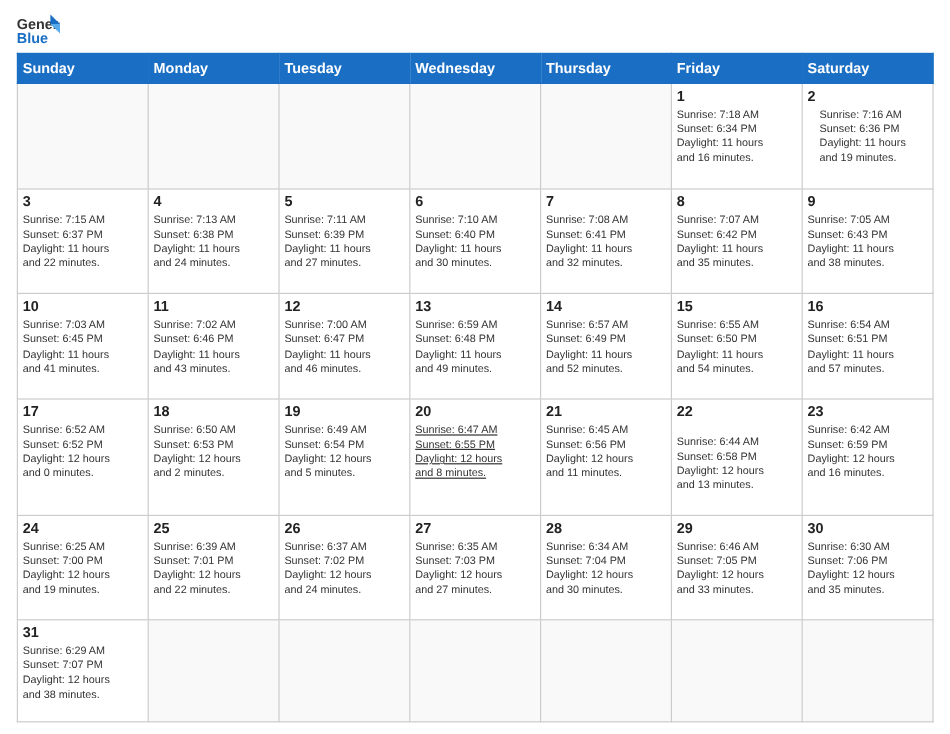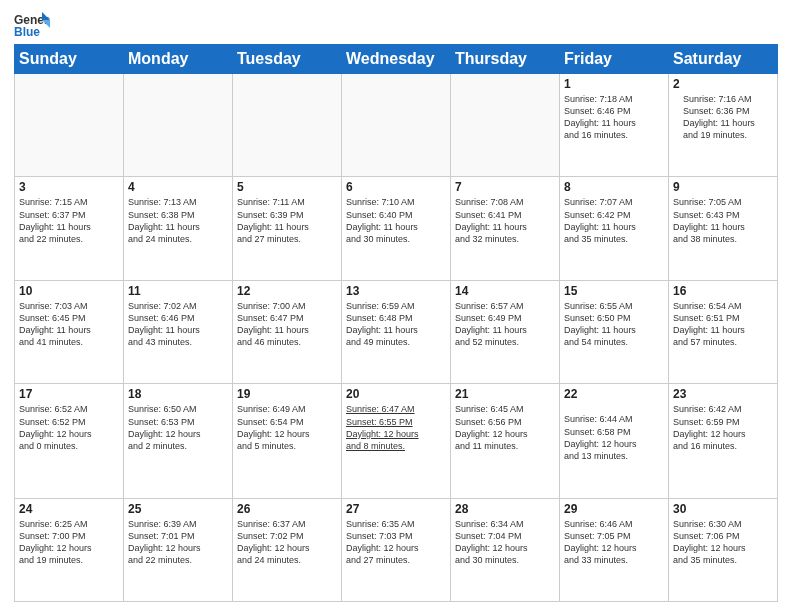--- a/index.html
+++ b/index.html
@@ -47,21 +47,21 @@
     .calendar {
       flex: 1;
       border: 1px solid #ccc;
       border-collapse: collapse;
       width: 100%;
       table-layout: fixed;
     }
     .calendar th {
       background-color: #1a6fc4;
       color: #fff;
-      font-size: 16px;
+      font-size: 12px;
       font-weight: bold;
       padding: 5px 4px;
       text-align: left;
       border: 1px solid #1a6fc4;
       margin-left: 27px;
     }
     .calendar td {
       border: 1px solid #ccc;
       vertical-align: top;
       padding: 3px 4px;
@@ -122,21 +122,21 @@
     <tbody id="calendar-body">
     <tr>
           <td class="empty"></td>
           <td class="empty"></td>
           <td class="empty"></td>
           <td class="empty"></td>
           <td class="empty"></td>
           <td>
             <span class="day-num">1</span>
             <div class="day-info" style="white-space: pre-line;">Sunrise: 7:18 AM
-Sunset: 6:46 PM
+Sunset: 6:34 PM
 Daylight: 11 hours
 and 16 minutes.</div>
           </td>
           <td>
             <span class="day-num">2</span>
             <div class="day-info" style="white-space: pre-line; margin-left: 10px;">Sunrise: 7:16 AM
 Sunset: 6:36 PM
 Daylight: 11 hours
 and 19 minutes.</div>
           </td>
@@ -337,16 +337,31 @@
 Daylight: 12 hours
 and 33 minutes.</div>
           </td>
           <td>
             <span class="day-num">30</span>
             <div class="day-info" style="white-space: pre-line;">Sunrise: 6:30 AM
 Sunset: 7:06 PM
 Daylight: 12 hours
 and 35 minutes.</div>
           </td>
+        </tr>
+        <tr class="last-row">
+          <td>
+            <span class="day-num">31</span>
+            <div class="day-info" style="white-space: pre-line;">Sunrise: 6:29 AM
+Sunset: 7:07 PM
+Daylight: 12 hours
+and 38 minutes.</div>
+          </td>
+          <td class="empty"></td>
+          <td class="empty"></td>
+          <td class="empty"></td>
+          <td class="empty"></td>
+          <td class="empty"></td>
+          <td class="empty"></td>
         </tr>
       </tbody>
   </table>
 </div>
 
 </body></html>

